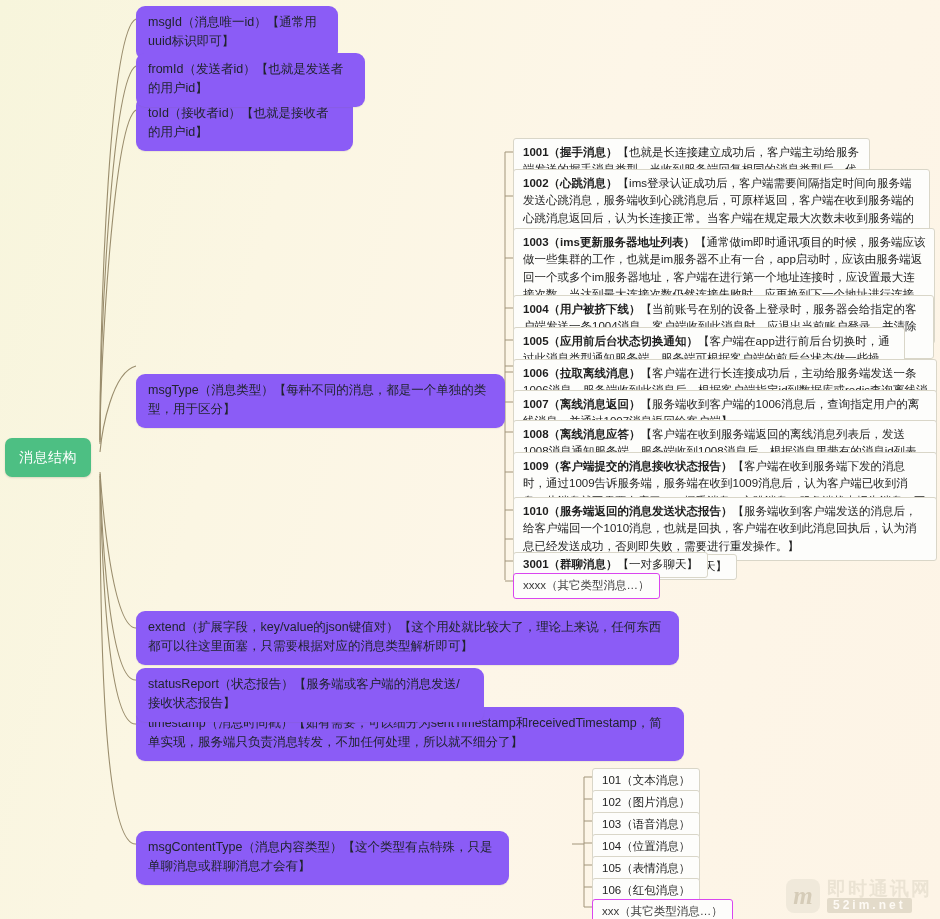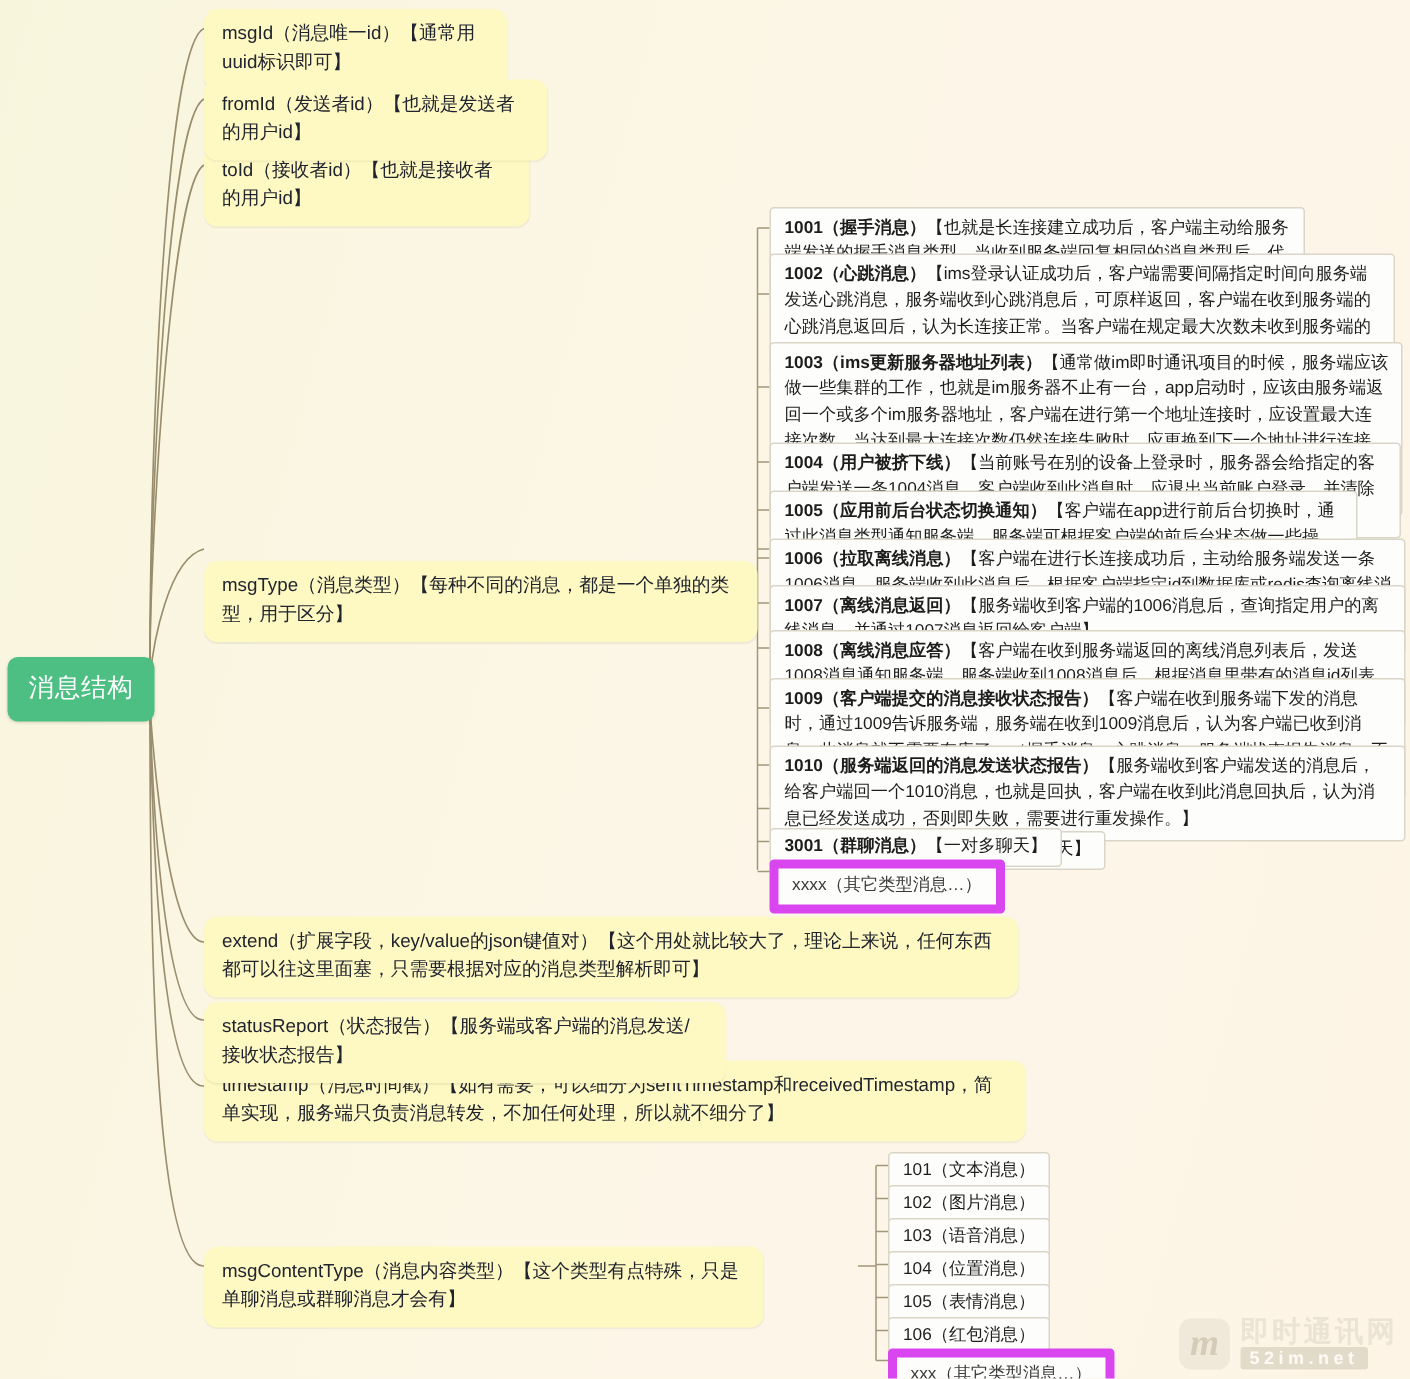--- a/index.html
+++ b/index.html
@@ -39,29 +39,29 @@
     z-index: 2;
     box-sizing: border-box;
   }
 
   
   .node.root {
     background: #4dbf83;
     color: #ffffff;
     border-radius: 7px;
     padding: 11px 14px 12px 14px;
-    font-size: 17px;
+    font-size: 14px;
     line-height: 1.15;
     letter-spacing: 0.5px;
     box-shadow: 0 1px 2px rgba(90,80,50,.18);
   }
 
   
   .node.lv1 {
-    background: #fef9c3;
+    background: #8b5cf6;
     color: #20242e;
     border-radius: 9px;
     padding: 7px 12px 8px 12px;
     font-size: 12.5px;
     line-height: 1.55;
     box-shadow: 0 1px 1px rgba(120,110,80,.10);
   }
 
   
   .node.lv2 {
@@ -79,21 +79,21 @@
 
   
   .node.lv2.small {
     font-size: 11.5px;
     padding: 4px 9px 4px 9px;
     line-height: 1.35;
     white-space: nowrap;
   }
 
   .node.lv2.plain {
-    border: 6px solid #d946ef;
+    border: 1px solid #d946ef;
     color: #3a3a3a;
   }
 
   
   #watermark {
     position: absolute;
     right: 8px;
     bottom: 6px;
     z-index: 3;
     display: flex;

